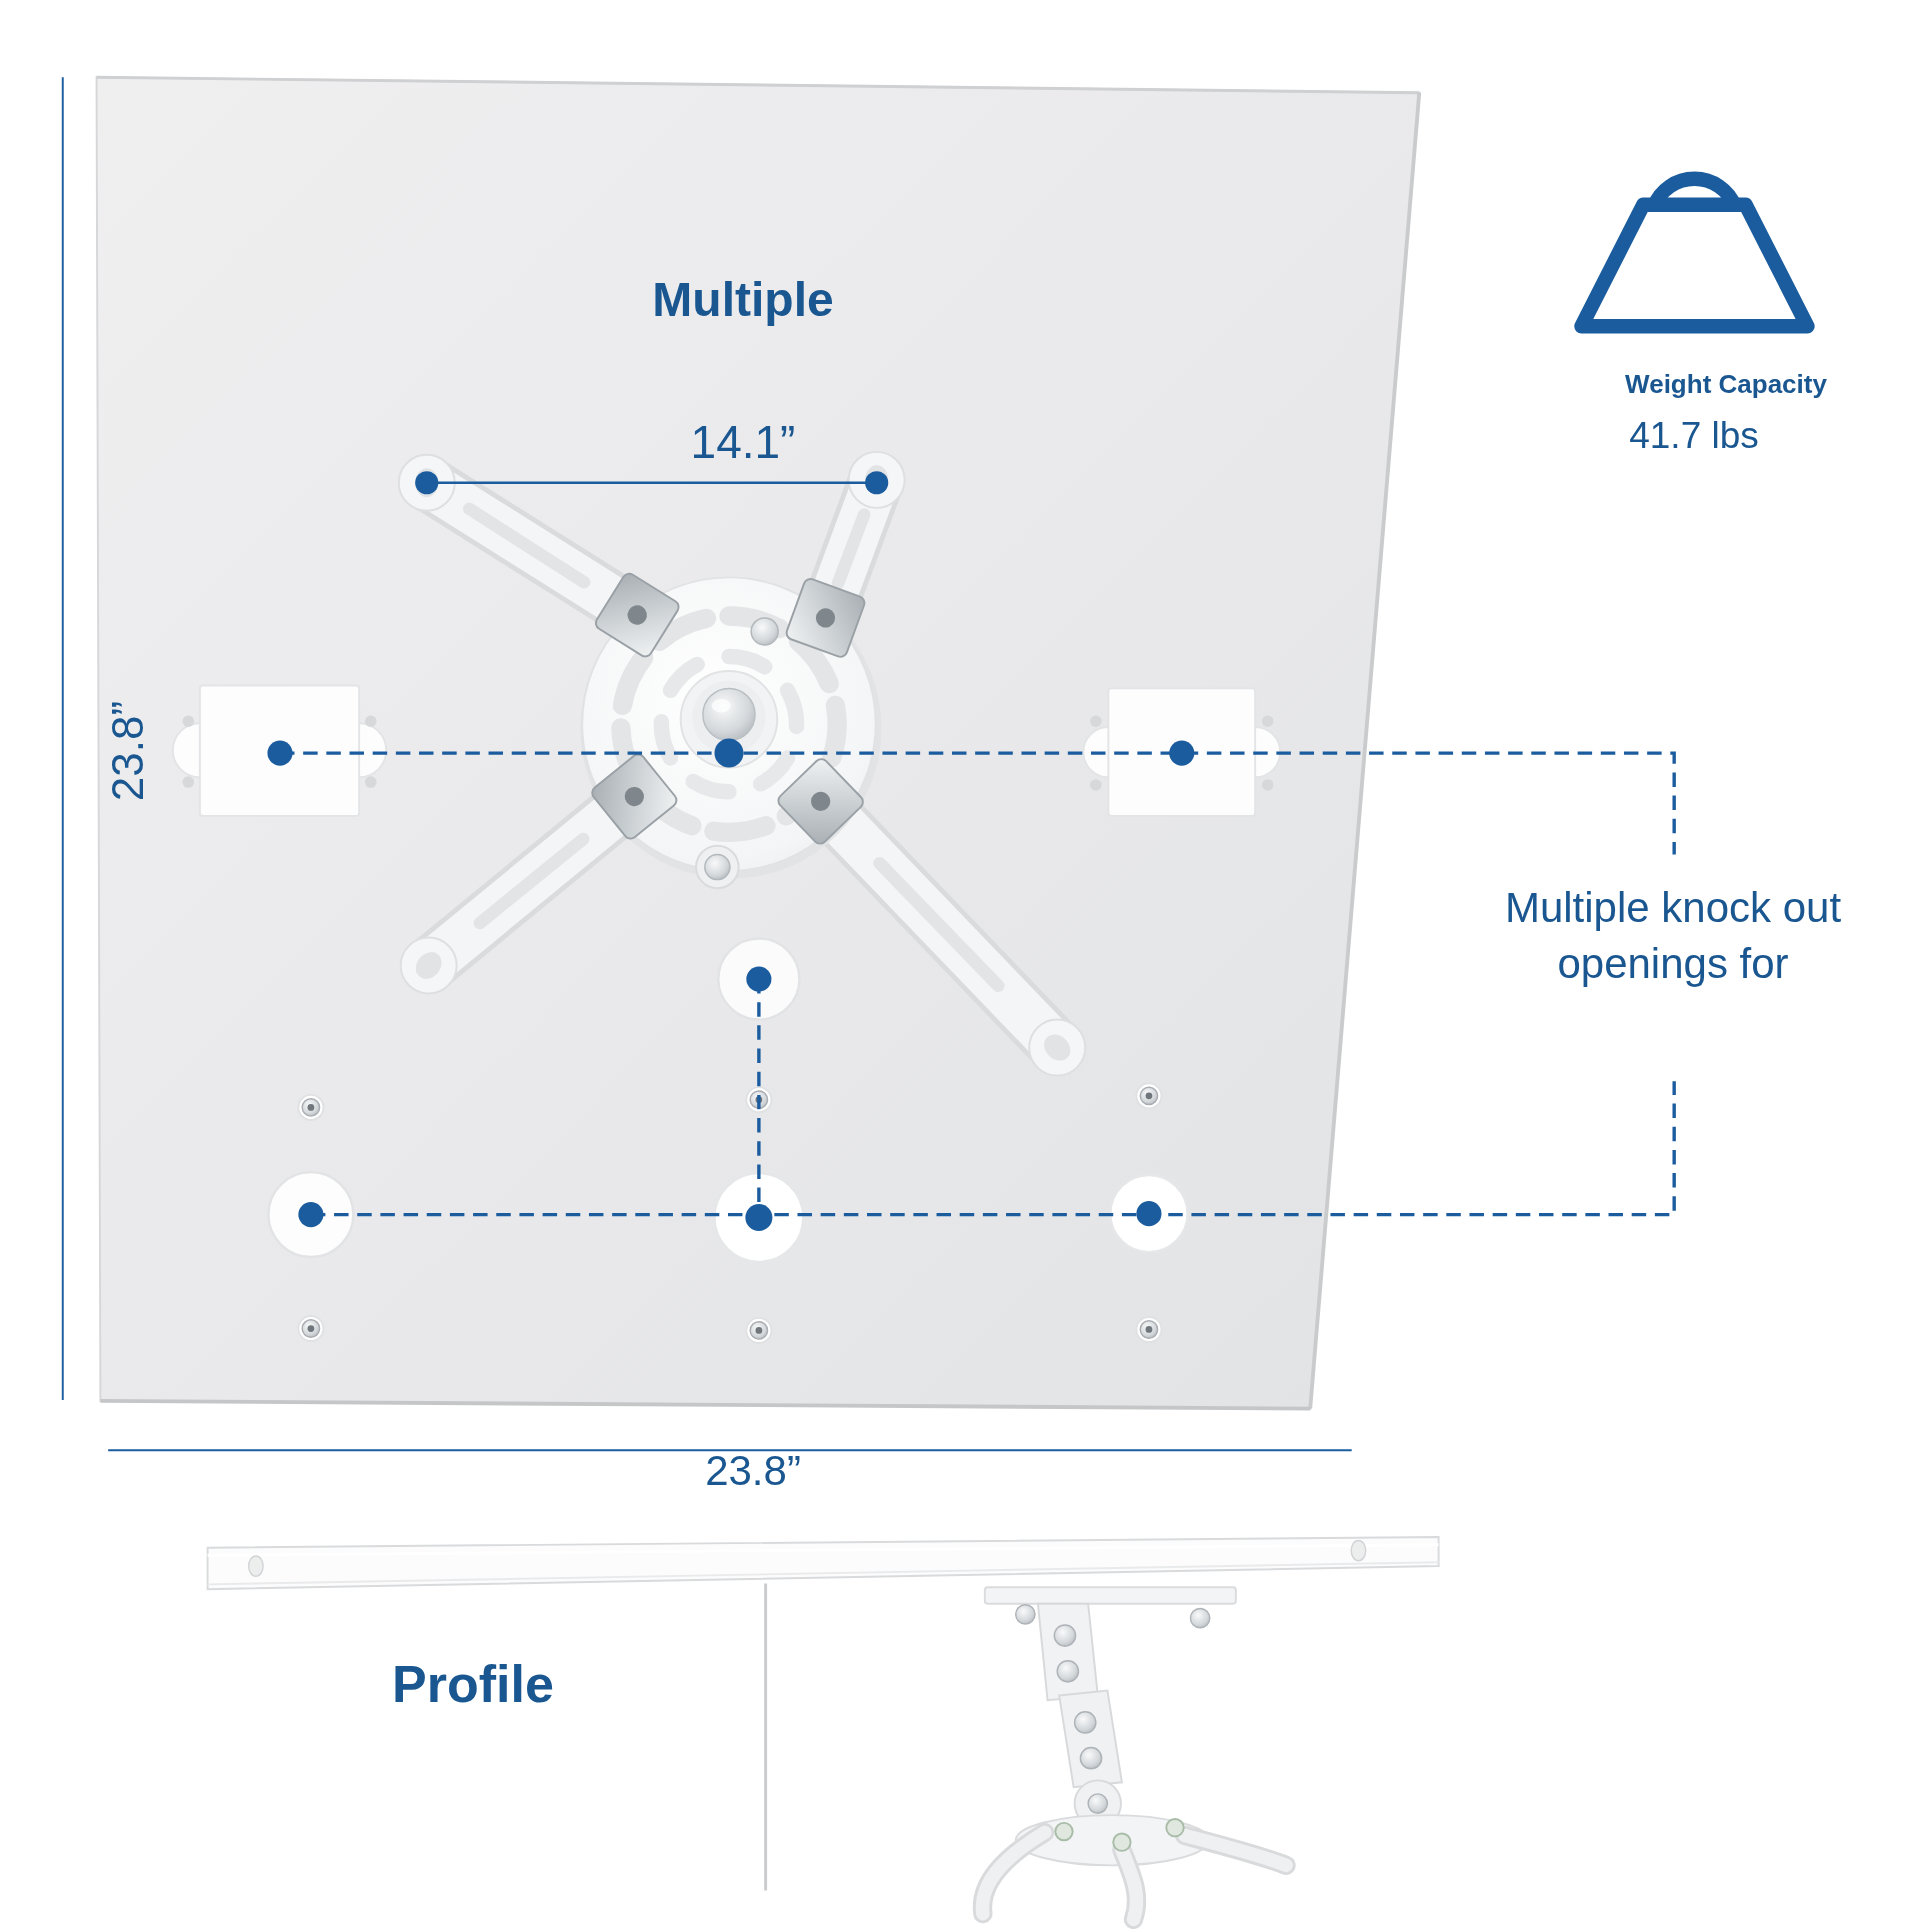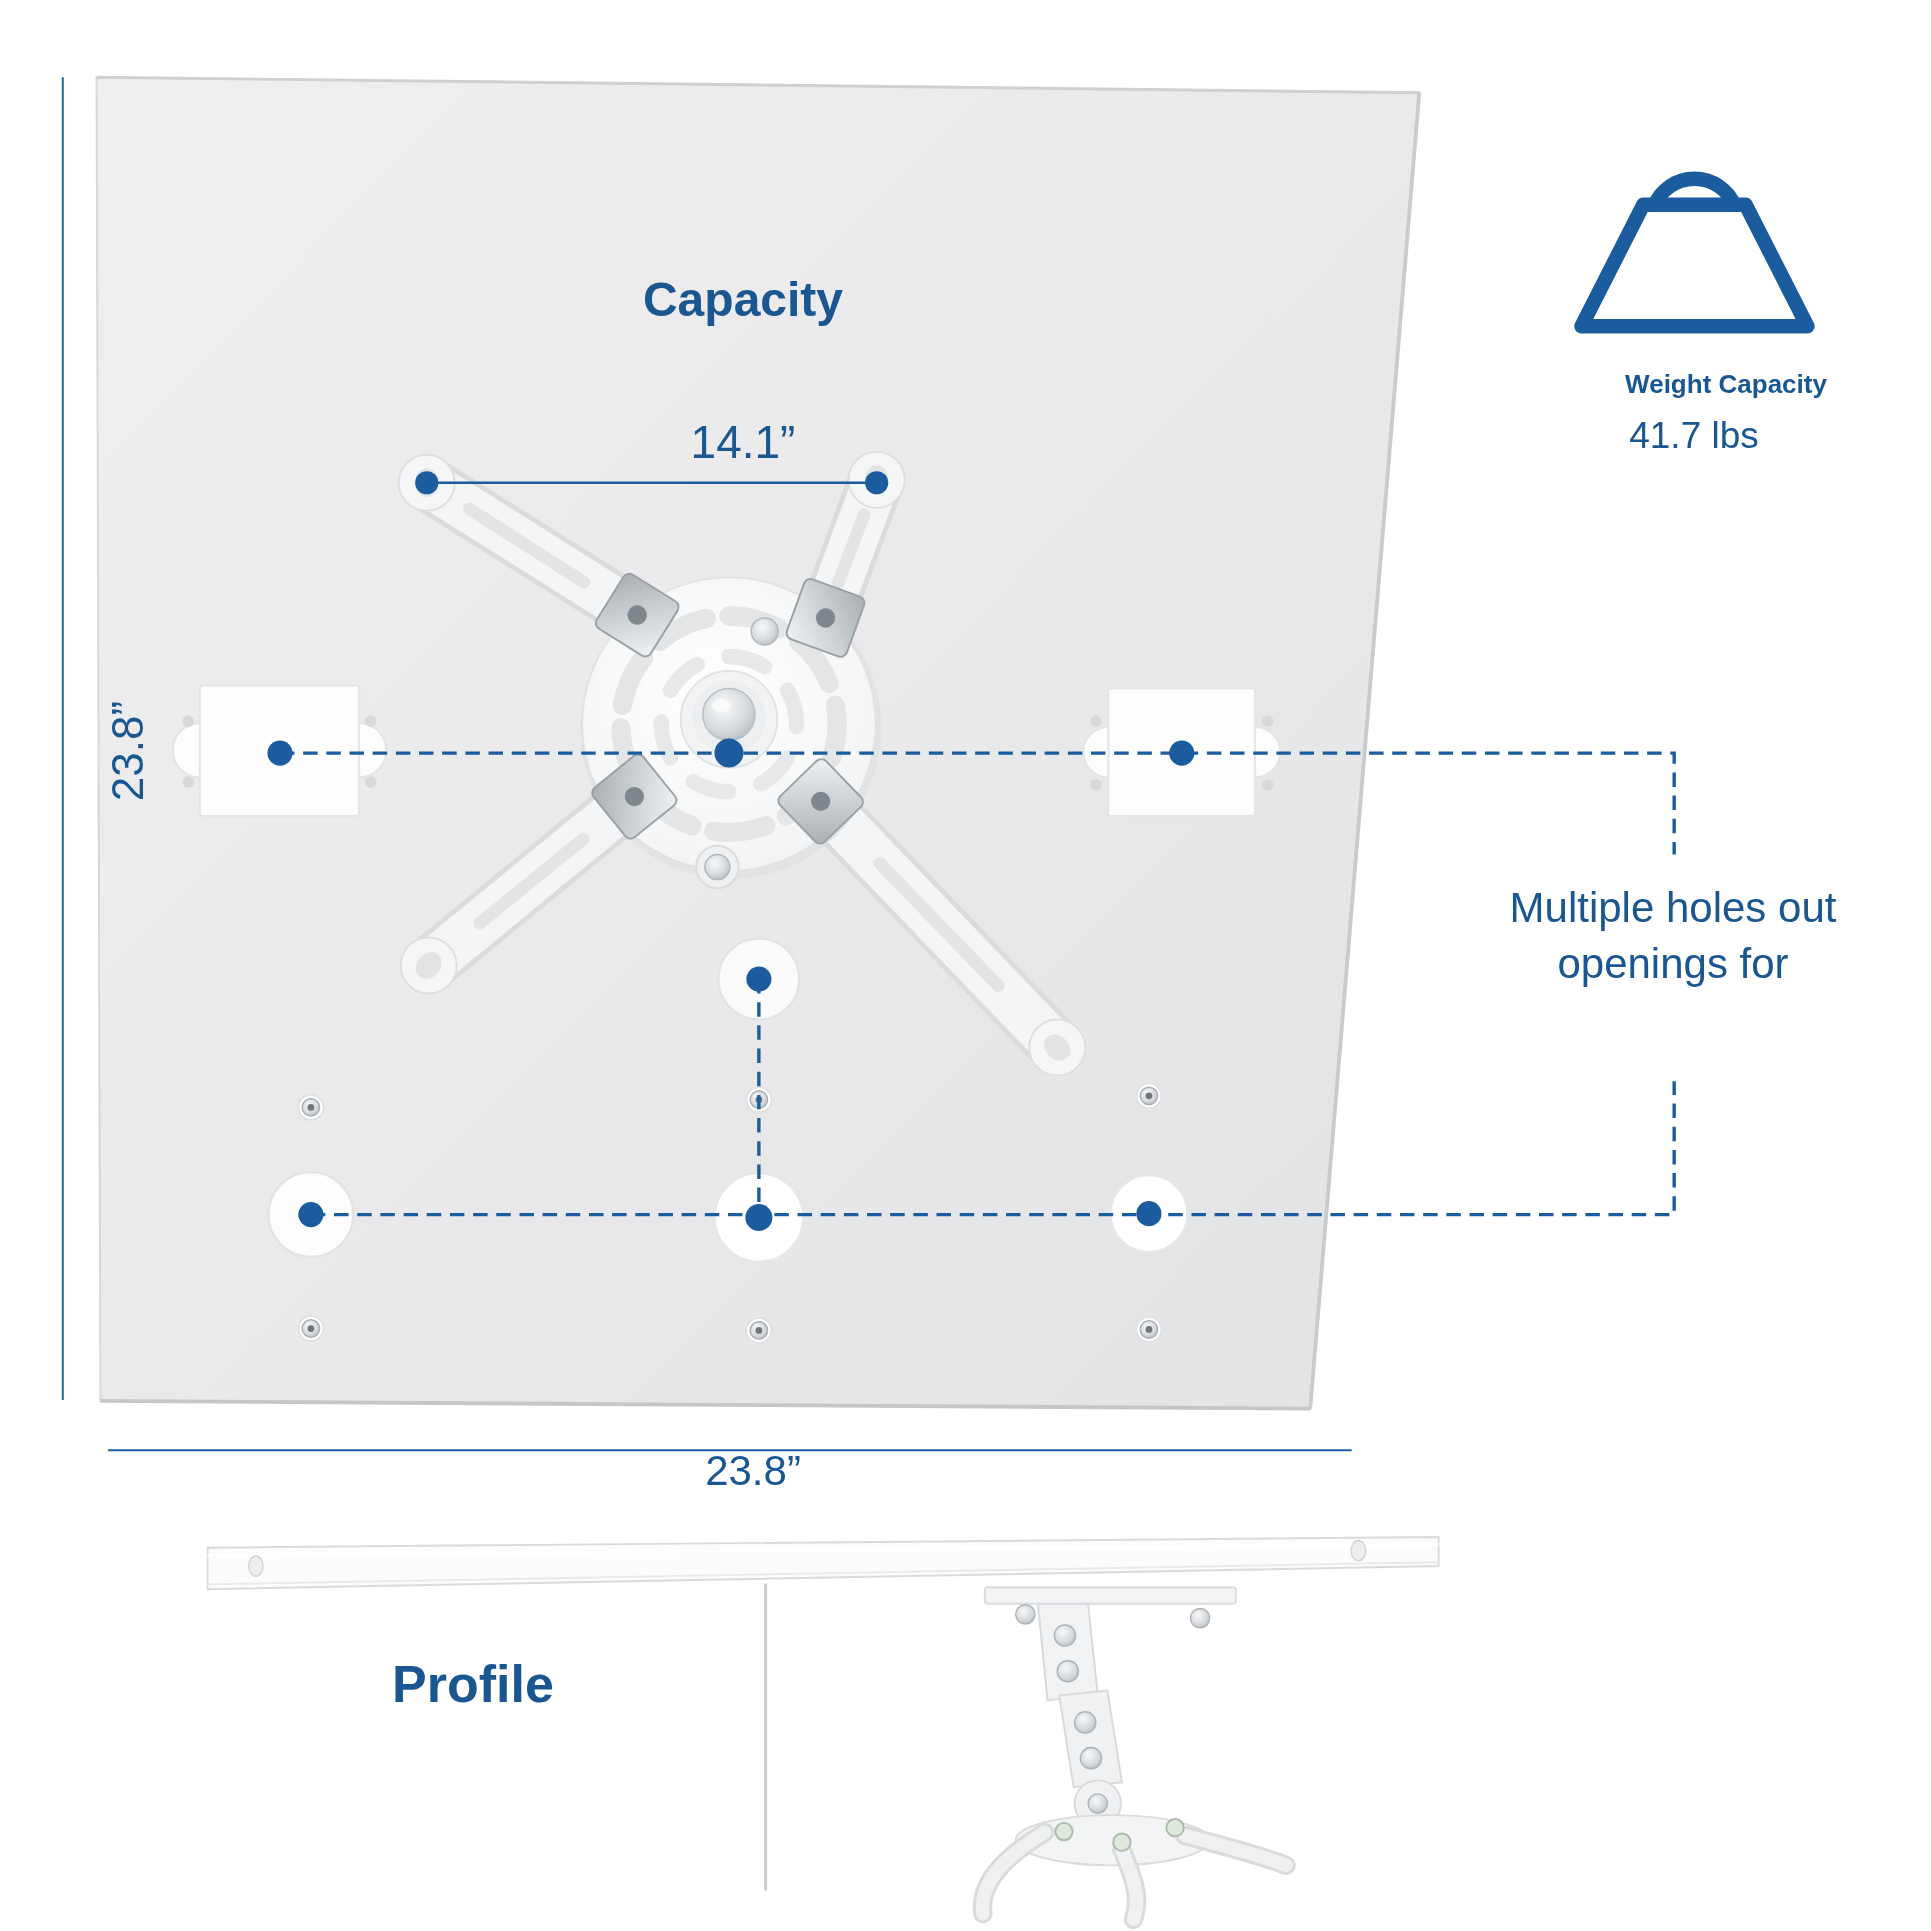--- a/index.html
+++ b/index.html
@@ -265,27 +265,27 @@
       <path d="M1162,1916 C1174,1945 1182,1965 1174,1988" stroke="#eef0f2" stroke-width="14" fill="none" stroke-linecap="round"></path>
       <path d="M1227,1901 C1272,1913 1307,1922 1332,1932" stroke="#d8dadc" stroke-width="20" fill="none" stroke-linecap="round"></path>
       <path d="M1227,1901 C1272,1913 1307,1922 1332,1932" stroke="#eef0f2" stroke-width="14" fill="none" stroke-linecap="round"></path>
       <circle cx="1102" cy="1897" r="9" fill="#dfe7df" stroke="#a8bca8" stroke-width="2"></circle>
       <circle cx="1162" cy="1908" r="9" fill="#dfe7df" stroke="#a8bca8" stroke-width="2"></circle>
       <circle cx="1217" cy="1893" r="9" fill="#dfe7df" stroke="#a8bca8" stroke-width="2"></circle>
     </g>
   </g>
 </svg>
 
-<div class="label b" style="left:743px;top:300px;font-size:48px;">Capacity</div>
+<div class="label b" style="left:743px;top:300px;font-size:48px;">Multiple</div>
 <div class="label" style="left:743px;top:442px;font-size:46px;">14.1”</div>
 
 <div class="label b" style="left:1694px;top:384px;font-size:26px;margin-left:32px;">Weight Capacity</div>
 <div class="label" style="left:1694px;top:436px;font-size:37px;">41.7 lbs</div>
 
-<div class="label" style="left:1673px;top:908px;font-size:42px;">Multiple holes out</div>
+<div class="label" style="left:1673px;top:908px;font-size:42px;">Multiple knock out</div>
 <div class="label" style="left:1673px;top:964px;font-size:42px;">openings for</div>
 
 <div class="label rot" style="left:128px;top:751px;font-size:44px;">23.8”</div>
 <div class="label" style="left:753px;top:1471px;font-size:42px;">23.8”</div>
 
 <div class="label b" style="left:473px;top:1685px;font-size:52px;">Profile</div>
 
 </div>
 
 

